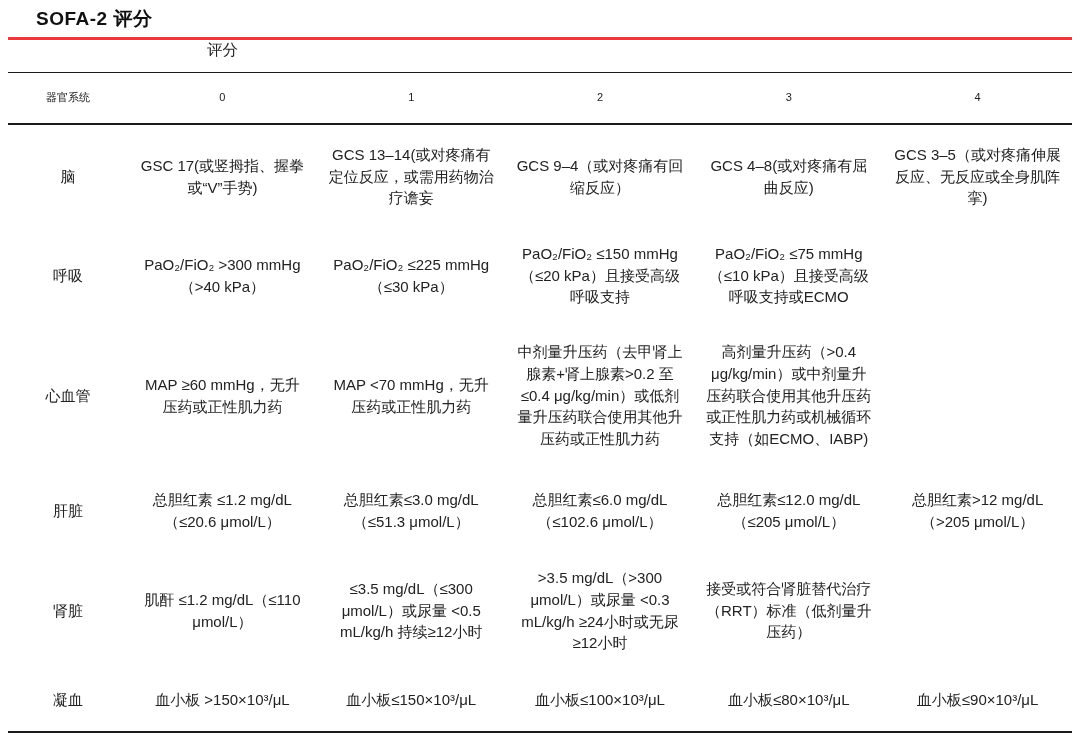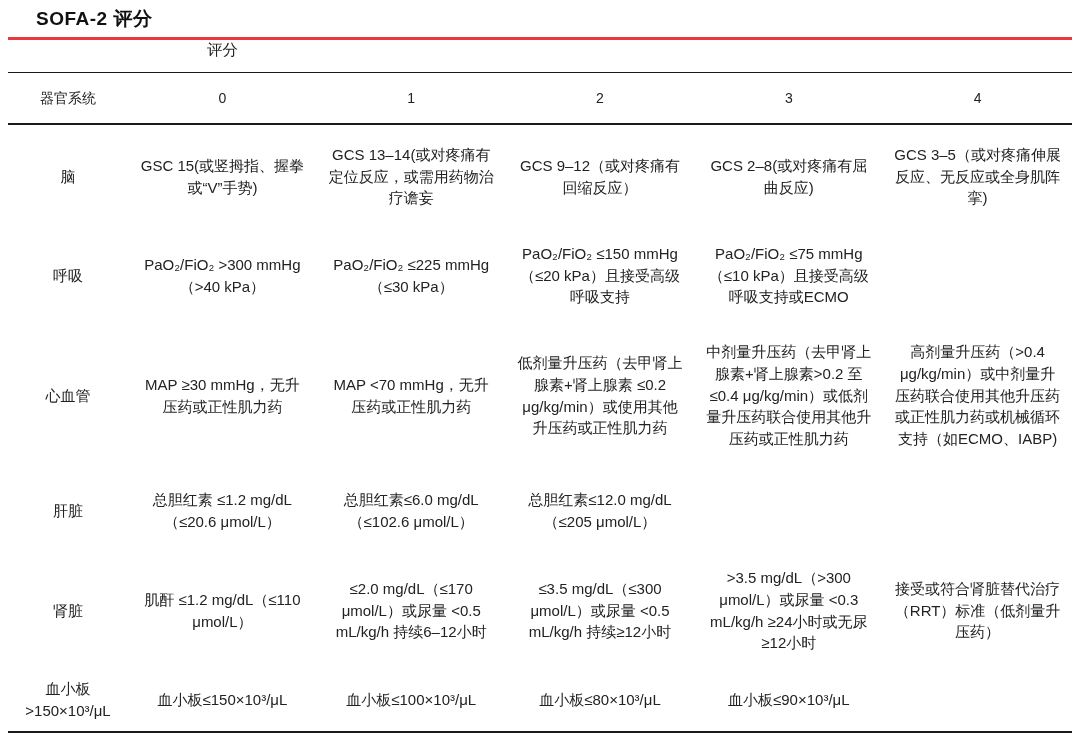--- a/index.html
+++ b/index.html
@@ -32,21 +32,21 @@
     text-align: center;
     font-size: 15px; line-height: 1.45;
     padding: 4px 10px;
     color: #222;
   }
 
   .score-row { height: 45px; border-bottom: 1.5px solid #1a1a1a; }
   .score-row .cell { justify-content: center; font-size: 15.5px; }
 
   .head-row { height: 52px; border-bottom: 2px solid #1a1a1a; }
-  .head-row .cell { font-size: 14px; }
+  .head-row .cell { font-size: 11px; }
 
   .body-rows .grid-row:nth-child(1) { height: 103px; }
   .body-rows .grid-row:nth-child(2) { height: 95px; }
   .body-rows .grid-row:nth-child(3) { height: 145px; }
   .body-rows .grid-row:nth-child(4) { height: 85px; }
   .body-rows .grid-row:nth-child(5) { height: 115px; }
   .body-rows .grid-row:nth-child(6) { height: 63px; }
 
   .body-rows { border-bottom: 2px solid #1a1a1a; }
 
@@ -77,56 +77,57 @@
         <div class="cell">0</div>
         <div class="cell">1</div>
         <div class="cell">2</div>
         <div class="cell">3</div>
         <div class="cell">4</div>
       </div>
 
     <div class="body-rows" id="body-rows">
         <div class="grid-row">
           <div class="cell organ-cell">脑</div>
-          <div class="cell">GSC 15(或竖拇指、握拳 或“V”手势)</div>
+          <div class="cell">GSC 17(或竖拇指、握拳 或“V”手势)</div>
           <div class="cell">GCS 13–14(或对疼痛有定位反应，或需用药物治疗谵妄</div>
-          <div class="cell">GCS 9–12（或对疼痛有回缩反应）</div>
-          <div class="cell">GCS 2–8(或对疼痛有屈曲反应)</div>
+          <div class="cell">GCS 9–4（或对疼痛有回缩反应）</div>
+          <div class="cell">GCS 4–8(或对疼痛有屈曲反应)</div>
           <div class="cell">GCS 3–5（或对疼痛伸展反应、无反应或全身肌阵挛)</div>
         </div>
         <div class="grid-row">
           <div class="cell organ-cell">呼吸</div>
           <div class="cell">PaO₂/FiO₂ &gt;300 mmHg（&gt;40 kPa）</div>
           <div class="cell">PaO₂/FiO₂ ≤225 mmHg（≤30 kPa）</div>
           <div class="cell">PaO₂/FiO₂ ≤150 mmHg（≤20 kPa）且接受高级呼吸支持</div>
           <div class="cell">PaO₂/FiO₂ ≤75 mmHg（≤10 kPa）且接受高级呼吸支持或ECMO</div>
         </div>
         <div class="grid-row">
           <div class="cell organ-cell">心血管</div>
-          <div class="cell">MAP ≥30 mmHg，无升压药或正性肌力药</div>
+          <div class="cell">MAP ≥60 mmHg，无升压药或正性肌力药</div>
           <div class="cell">MAP &lt;70 mmHg，无升压药或正性肌力药</div>
-          <div class="cell">低剂量升压药（去甲肾上腺素+肾上腺素 ≤0.2 μg/kg/min）或使用其他升压药或正性肌力药</div>
           <div class="cell">中剂量升压药（去甲肾上腺素+肾上腺素&gt;0.2 至 ≤0.4 μg/kg/min）或低剂量升压药联合使用其他升压药或正性肌力药</div>
           <div class="cell">高剂量升压药（&gt;0.4 μg/kg/min）或中剂量升压药联合使用其他升压药或正性肌力药或机械循环支持（如ECMO、IABP)</div>
         </div>
         <div class="grid-row">
           <div class="cell organ-cell">肝脏</div>
           <div class="cell">总胆红素 ≤1.2 mg/dL（≤20.6 μmol/L）</div>
+          <div class="cell">总胆红素≤3.0 mg/dL（≤51.3 μmol/L）</div>
           <div class="cell">总胆红素≤6.0 mg/dL（≤102.6 μmol/L）</div>
           <div class="cell">总胆红素≤12.0 mg/dL（≤205 μmol/L）</div>
+          <div class="cell">总胆红素&gt;12 mg/dL（&gt;205 μmol/L）</div>
         </div>
         <div class="grid-row">
           <div class="cell organ-cell">肾脏</div>
           <div class="cell">肌酐 ≤1.2 mg/dL（≤110 μmol/L）</div>
-          <div class="cell">≤2.0 mg/dL（≤170 μmol/L）或尿量 &lt;0.5 mL/kg/h 持续6–12小时</div>
           <div class="cell">≤3.5 mg/dL（≤300 μmol/L）或尿量 &lt;0.5 mL/kg/h 持续≥12小时</div>
           <div class="cell">&gt;3.5 mg/dL（&gt;300 μmol/L）或尿量 &lt;0.3 mL/kg/h ≥24小时或无尿 ≥12小时</div>
           <div class="cell">接受或符合肾脏替代治疗（RRT）标准（低剂量升压药）</div>
         </div>
         <div class="grid-row">
+          <div class="cell organ-cell">凝血</div>
           <div class="cell">血小板 &gt;150×10³/μL</div>
           <div class="cell">血小板≤150×10³/μL</div>
           <div class="cell">血小板≤100×10³/μL</div>
           <div class="cell">血小板≤80×10³/μL</div>
           <div class="cell">血小板≤90×10³/μL</div>
         </div>
       </div>
 
   </div>
 </div>

